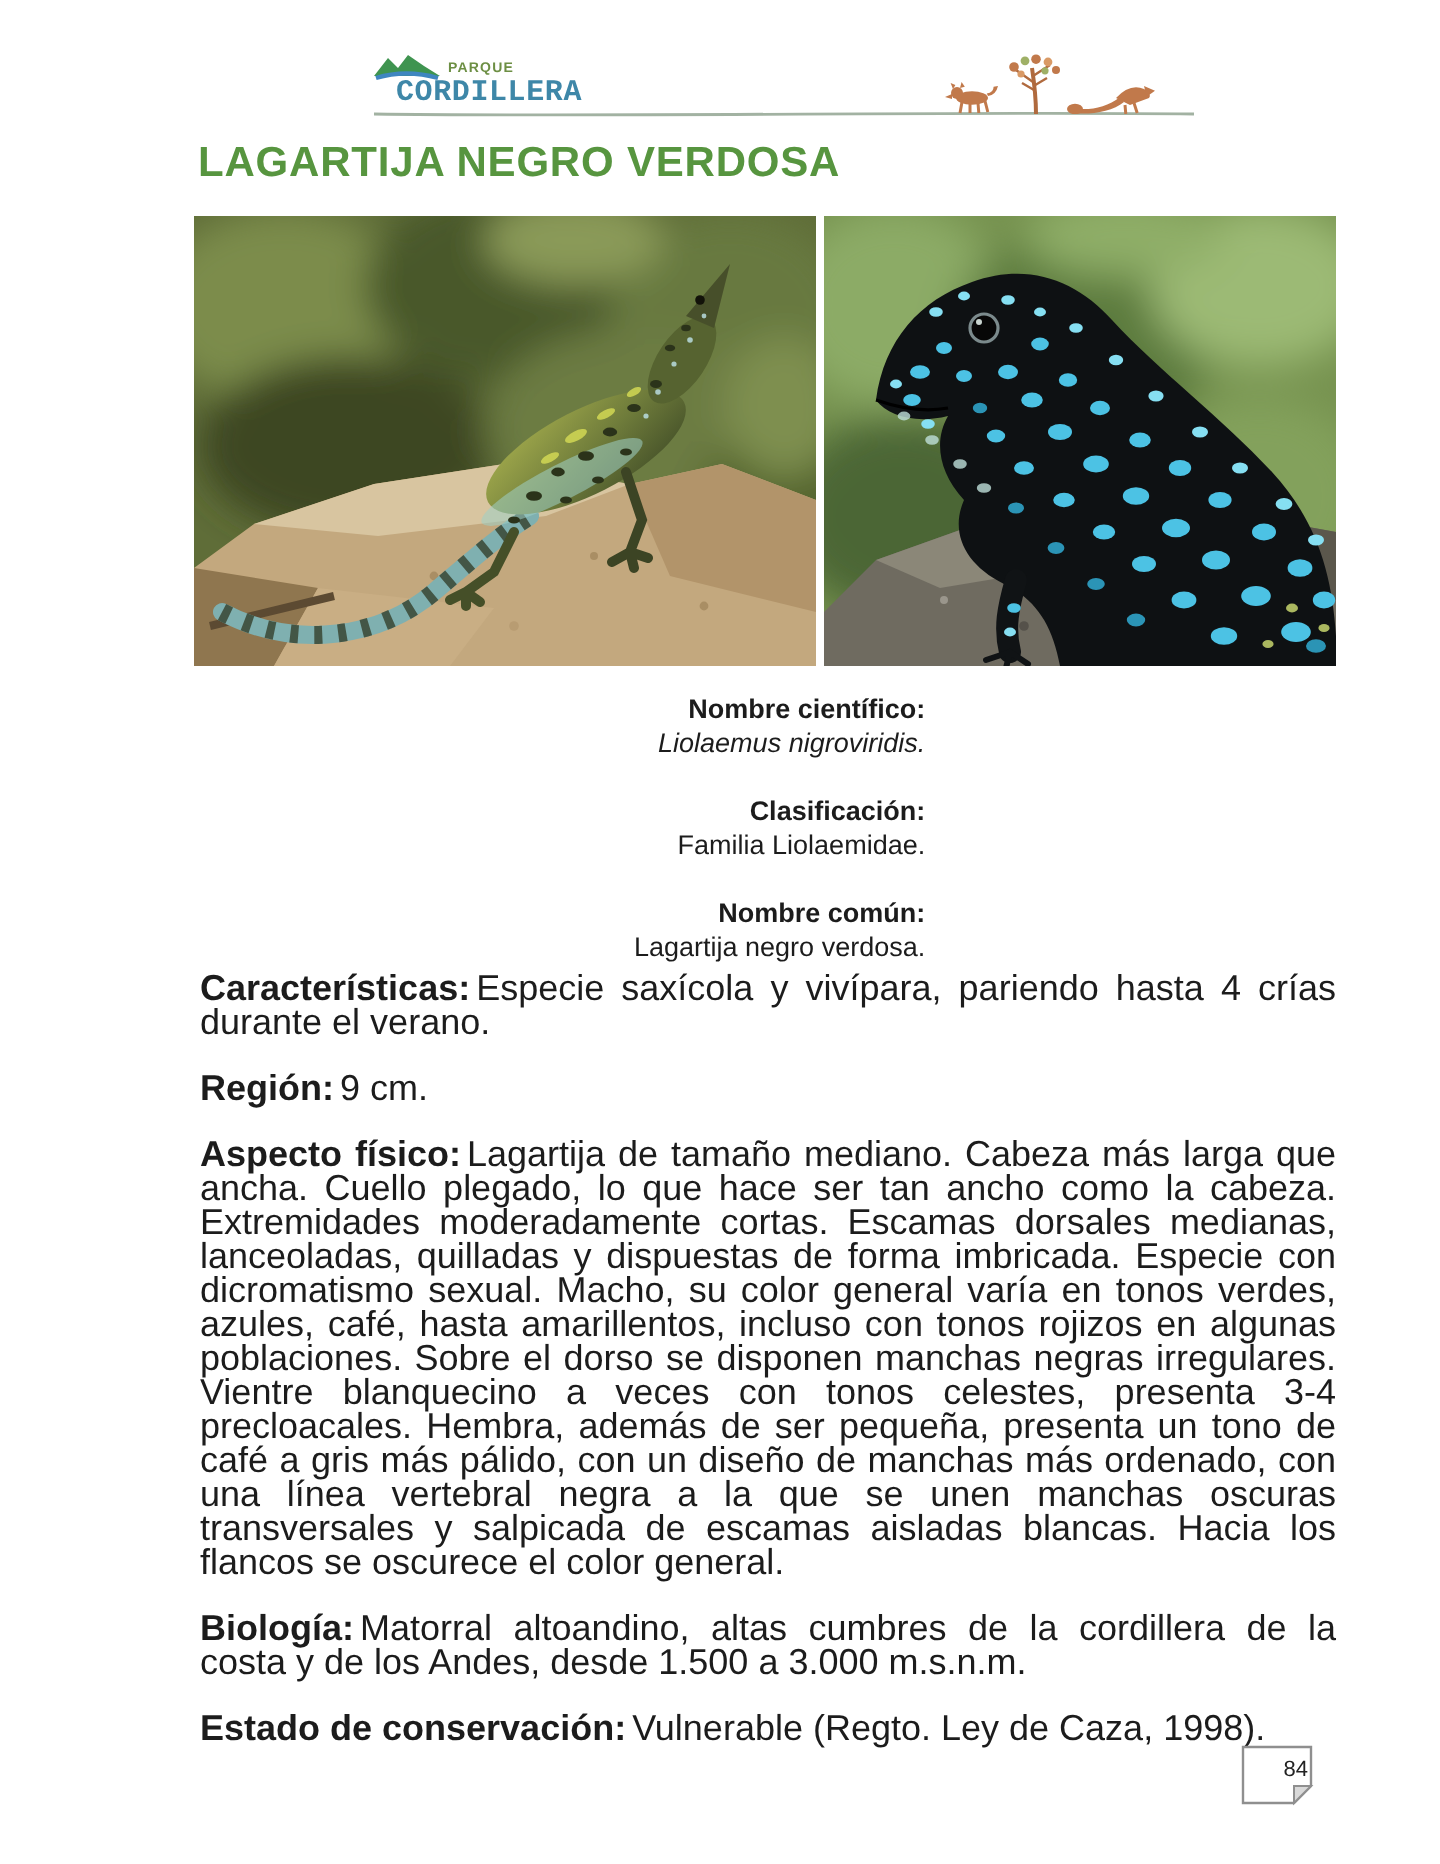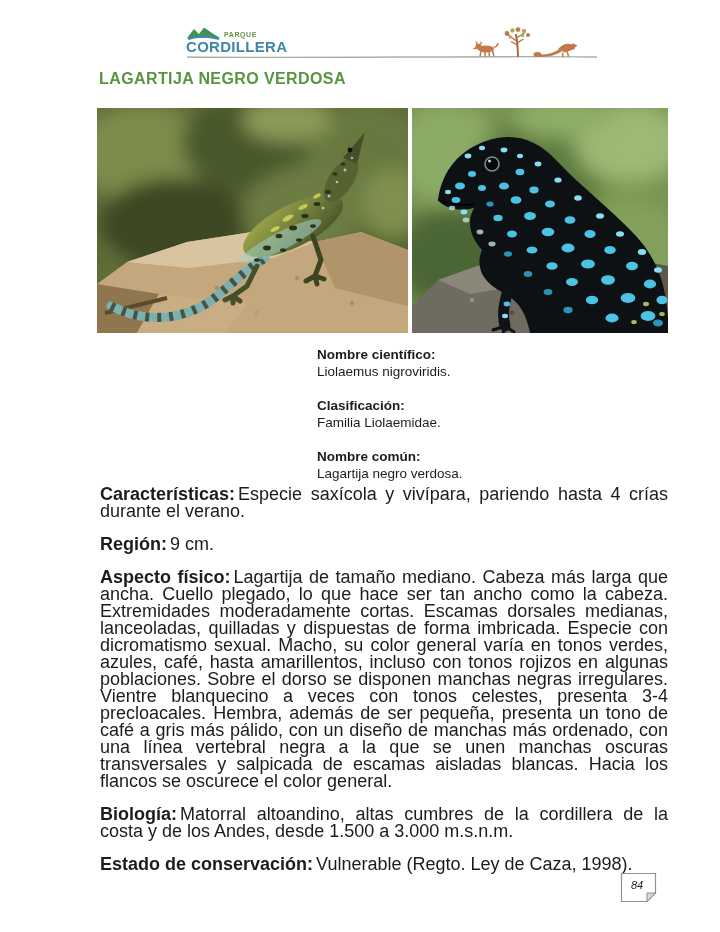--- a/index.html
+++ b/index.html
@@ -8,52 +8,52 @@
     font-family:"Liberation Sans",sans-serif;color:#1c1c1c;overflow:hidden;
   }
   
   .logo{position:absolute;left:186px;top:26px;width:100px;height:32px;}
   .logo-mountain{position:absolute;left:0;top:0;}
   .logo-parque{
     position:absolute;left:38px;top:5px;font-size:7px;font-weight:bold;
     color:#6d8f44;letter-spacing:0.6px;
   }
   .logo-cordillera{
-    position:absolute;left:0;top:12px;font-family:Liberation Sans, sans-serif;
+    position:absolute;left:12px;top:12px;font-family:Liberation Mono, monospace;
     font-weight:bold;font-size:15px;color:#3e87a8;letter-spacing:0.3px;
   }
   .header-line{position:absolute;left:186px;top:55px;width:412px;height:4px;}
   .header-animals{position:absolute;left:470px;top:27px;width:108px;height:30px;}
   
   .title{
-    position:absolute;left:99px;top:70px;font-size:16px;font-weight:bold;
+    position:absolute;left:99px;top:70px;font-size:21px;font-weight:bold;
     color:#57953f;letter-spacing:0.4px;
   }
   
   .photos{position:absolute;left:97px;top:108px;width:571px;height:225px;display:flex;gap:4px;}
   .photo{height:225px;overflow:hidden;}
   .photo.left{width:311px;}
   .photo.right{width:256px;}
   
-  .info{position:absolute;left:317px;top:346px;font-size:13.5px;line-height:17px;}
+  .info{position:absolute;left:317px;top:346px;font-size:13.5px;line-height:17px;text-align:right;}
   .info .group{margin-bottom:17px;}
   .info .lbl{font-weight:bold;}
-  .italic{}
+  .italic{font-style:italic;}
   
   .sections{
     position:absolute;left:100px;top:486px;width:568px;
     font-size:18px;line-height:17px;text-align:justify;
   }
   .sections p{margin:0 0 16px 0;}
   .sections .lbl{font-weight:bold;margin-right:3px;}
   
   .page-num{position:absolute;left:620px;top:872px;width:40px;height:33px;}
   .page-num .num{
-    position:absolute;left:0;top:7px;width:34px;text-align:center;
-    font-size:11px;color:#222;font-style:italic;
+    position:absolute;left:0;top:7px;width:34px;text-align:right;
+    font-size:11px;color:#222;
   }
 </style>
 </head>
 <body>
 
 <div class="page">
 
   <div class="logo">
     <svg class="logo-mountain" width="35" height="15" viewBox="0 0 35 15">
       <path d="M1,12 L8,3 L13,8 L18,1.5 L26,7 L34,12 Z" fill="#3f9450"></path>

